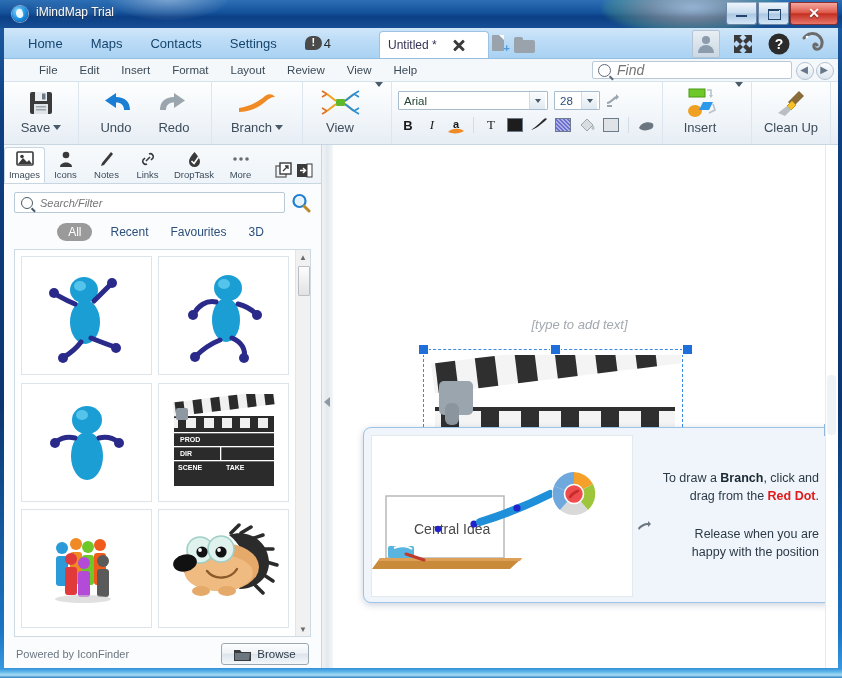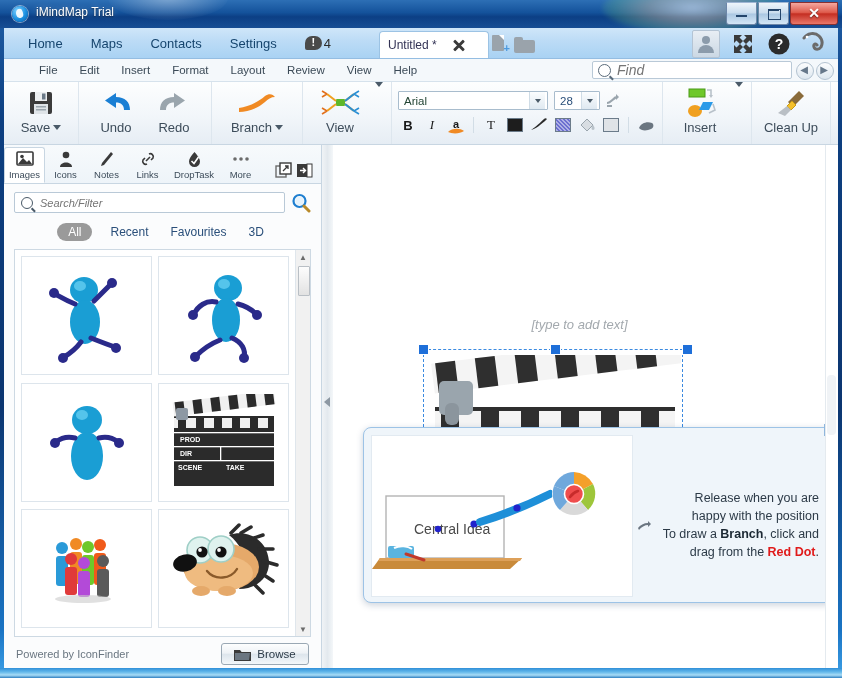--- a/index.html
+++ b/index.html
@@ -819,24 +819,24 @@
                   <path d="M22 22 L8 38 A22 22 0 0 1 2 14 Z" fill="#6fa8dc"></path>
                   <circle cx="22" cy="22" r="9.5" fill="#ef4d4d" stroke="#ffffff" stroke-width="1.6"></circle>
                   <path d="M18 25 C20 22, 23 20, 26 19" stroke="#c72b2b" stroke-width="2.6" stroke-linecap="round" fill="none"></path>
                 </g>
               </svg>
             </div>
             <div class="tt-text">
               <svg class="tt-hand" viewBox="0 0 14 12">
                 <path d="M1 7 C3 4, 7 2, 11 2 L11 0 L14 3 L11 6 L11 4 C8 4, 4 6, 2 9 Z" fill="#6b7681"></path>
               </svg>
-              <div class="tt-line second">Release when you are happy with the position</div>
               <div class="tt-line">
                 <span>To draw a </span><span class="tt-b">Branch</span><span>, click and drag from the </span><span class="tt-red">Red Dot</span><span>.</span>
               </div>
+              <div class="tt-line second">Release when you are happy with the position</div>
             </div>
           </div>
         </div>
 
         <div class="right-scroll">
           <div class="bar"></div>
         </div>
       </div>
     </div>
 

